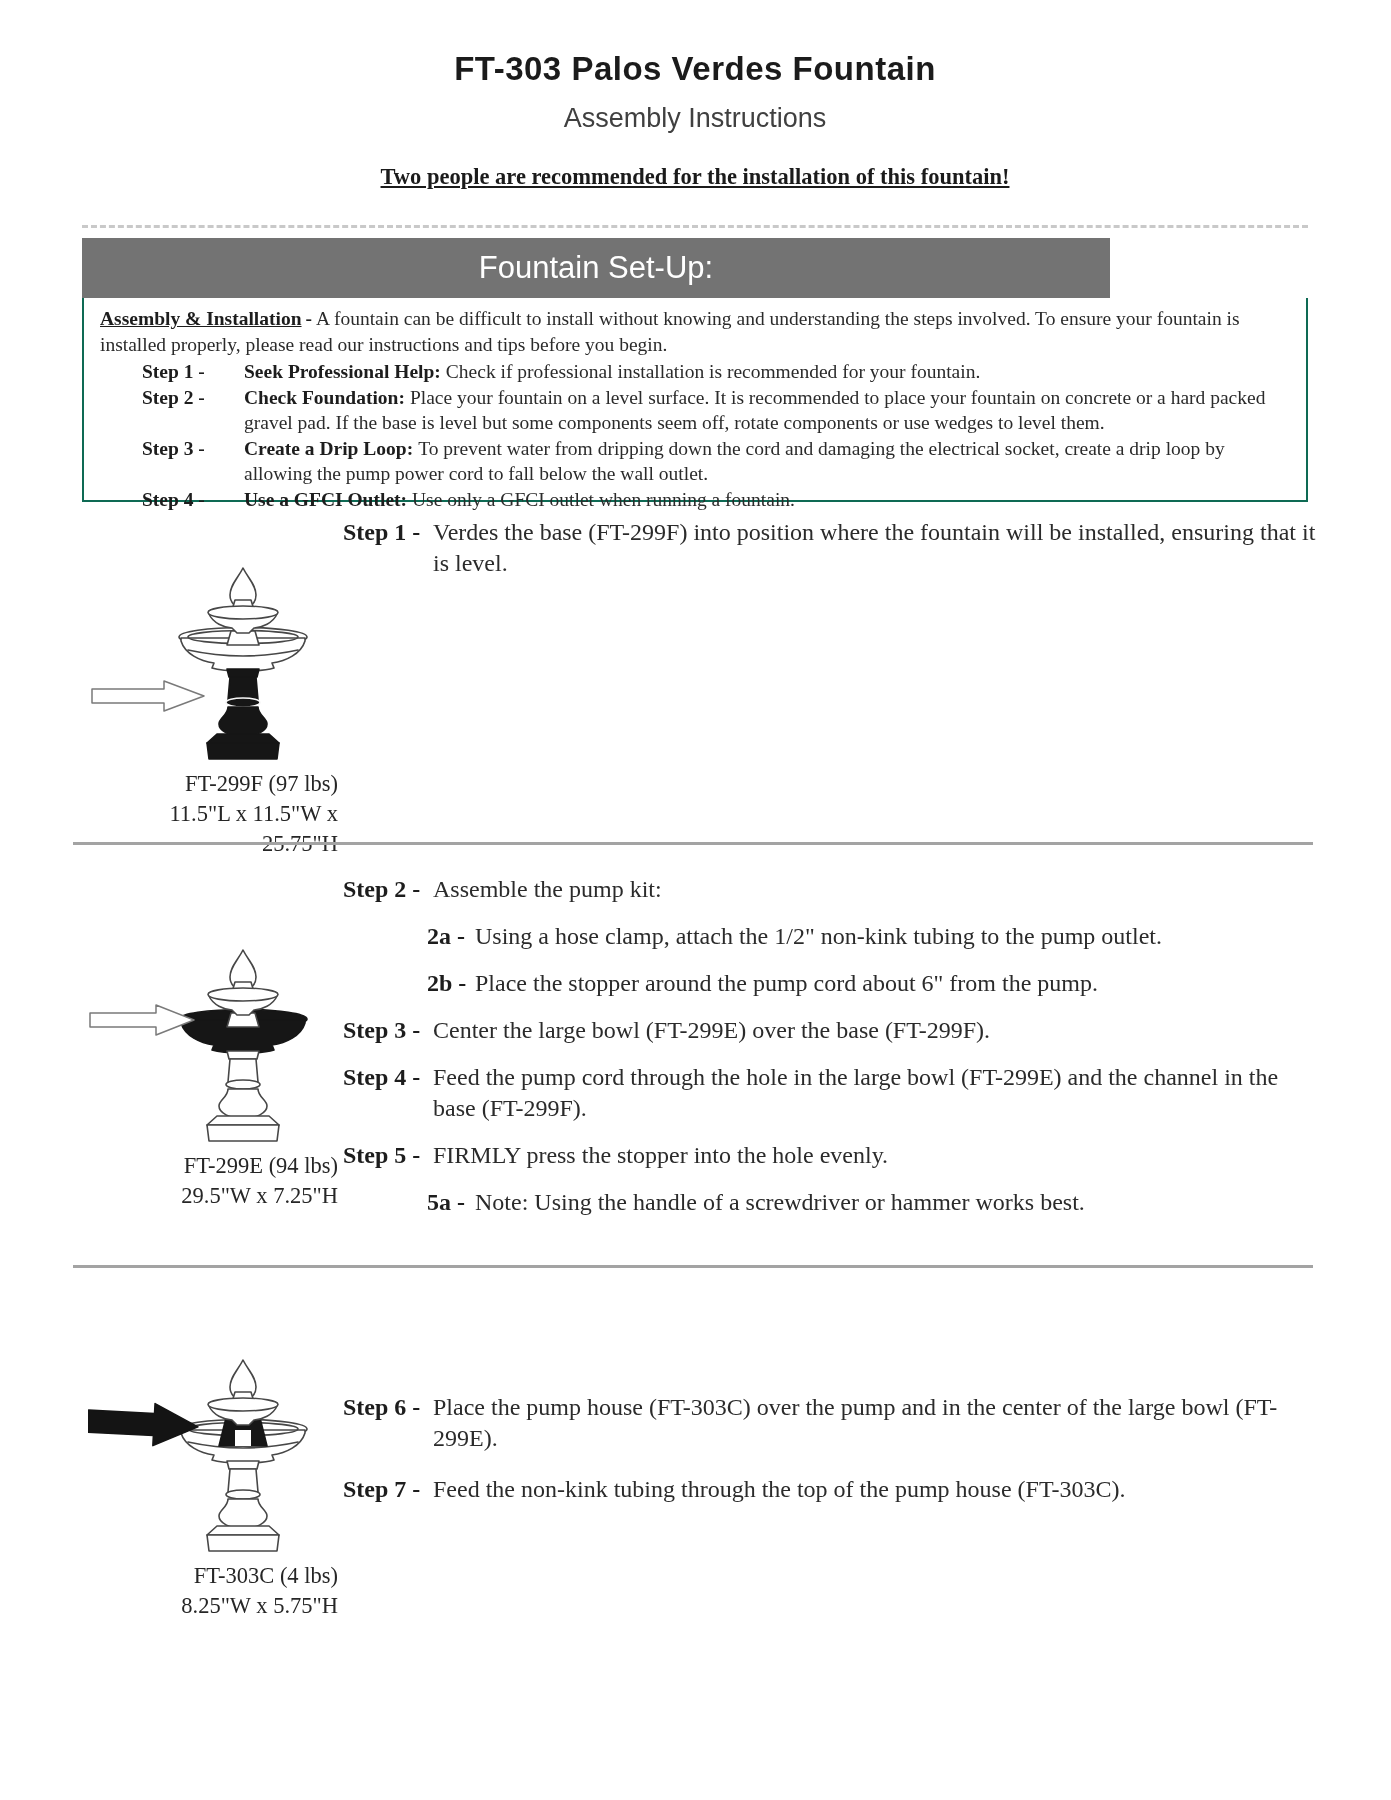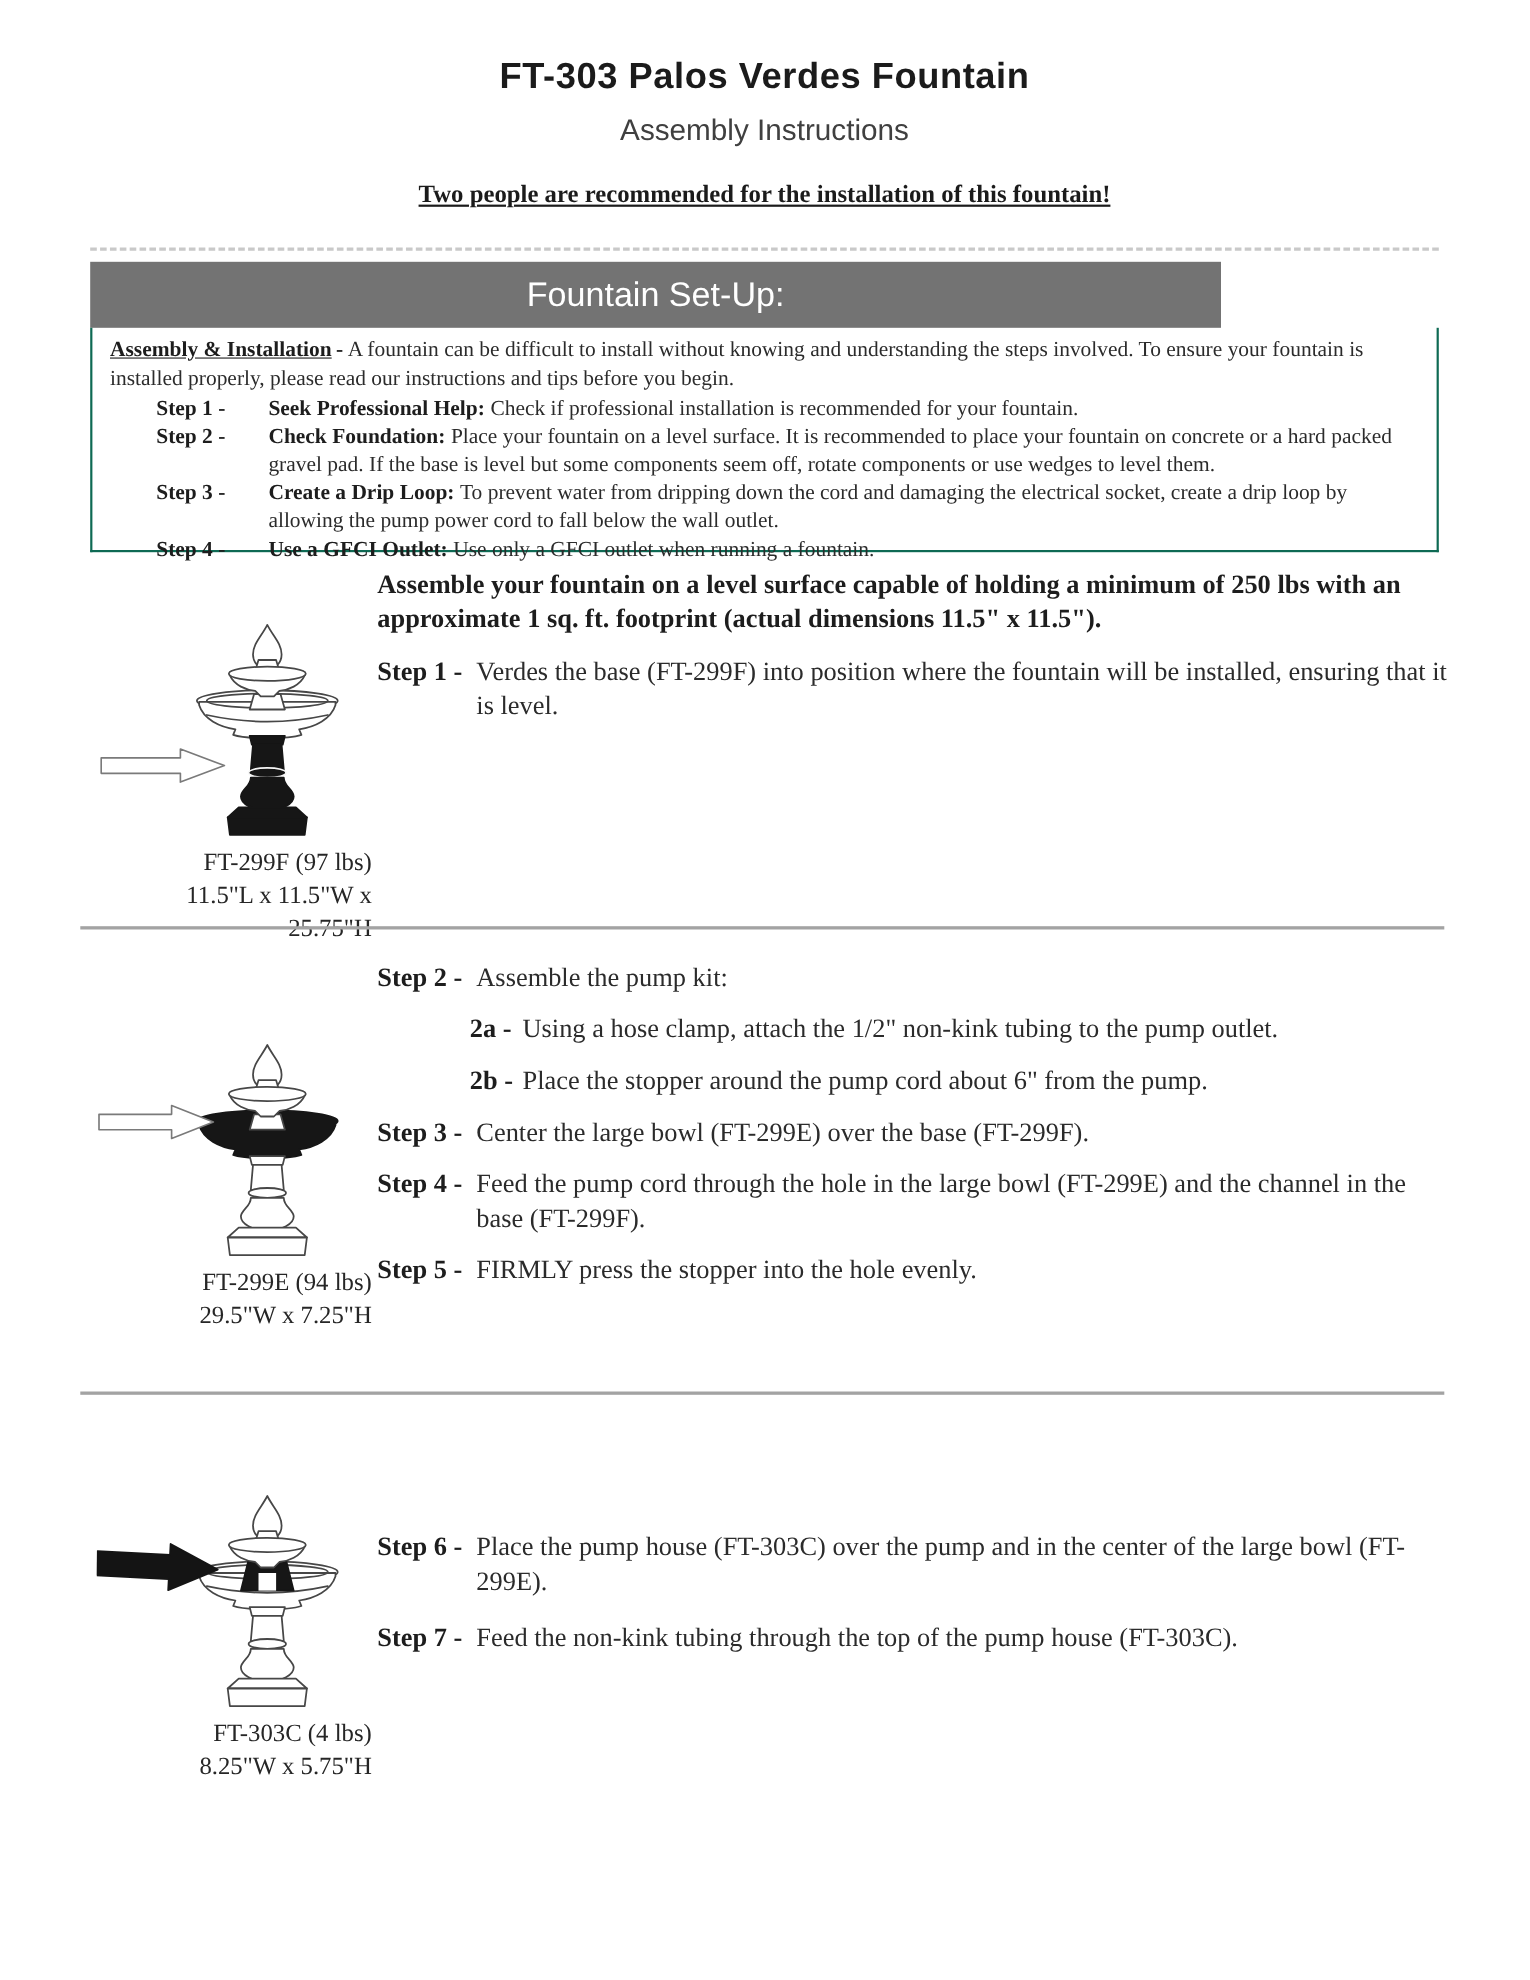--- a/index.html
+++ b/index.html
@@ -99,21 +99,20 @@
         <polygon class="arrow-outline" points="4,128 76,128 76,120 116,135 76,150 76,142 4,142"></polygon>
       </g>
     </svg>
     <div class="fig-caption">
       <div>FT-299F (97 lbs)</div>
       <div>11.5"L x 11.5"W x 25.75"H</div>
     </div>
   </div>
 
   <div class="textcol" style="top:517px">
-    <p class="lead">Assemble your fountain on a level surface capable of holding a minimum of 250 lbs with an approximate 1 sq. ft. footprint (actual dimensions 11.5" x 11.5").</p>
     <div class="srow">
       <span class="slabel">Step 1 -</span>
       <span class="stext">Verdes the base (FT-299F) into position where the fountain will be installed, ensuring that it is level.</span>
     </div>
   </div>
 
   <hr class="rule" style="top:842px">
 
   <div class="figure" style="top:943px">
     <svg width="250" height="200" viewBox="0 0 250 200">
@@ -157,20 +156,24 @@
       <span class="slabel">Step 3 -</span>
       <span class="stext">Center the large bowl (FT-299E) over the base (FT-299F).</span>
     </div>
     <div class="srow">
       <span class="slabel">Step 4 -</span>
       <span class="stext">Feed the pump cord through the hole in the large bowl (FT-299E) and the channel in the base (FT-299F).</span>
     </div>
     <div class="srow">
       <span class="slabel">Step 5 -</span>
       <span class="stext">FIRMLY press the stopper into the hole evenly.</span>
+    </div>
+    <div class="srow sub">
+      <span class="slabel">5a -</span>
+      <span class="stext">Note: Using the handle of a screwdriver or hammer works best.</span>
     </div>
   </div>
 
   <hr class="rule" style="top:1265px">
 
   <div class="figure" style="top:1353px">
     <svg width="250" height="200" viewBox="0 0 250 200">
       <g class="fsvg">
         <path d="M155,7 C150,17 142,24 142,34 A13,13.5 0 0 0 168,34 C168,24 160,17 155,7 Z"></path>
         <path d="M147,39 L163,39 L166,49 L144,49 Z"></path>

